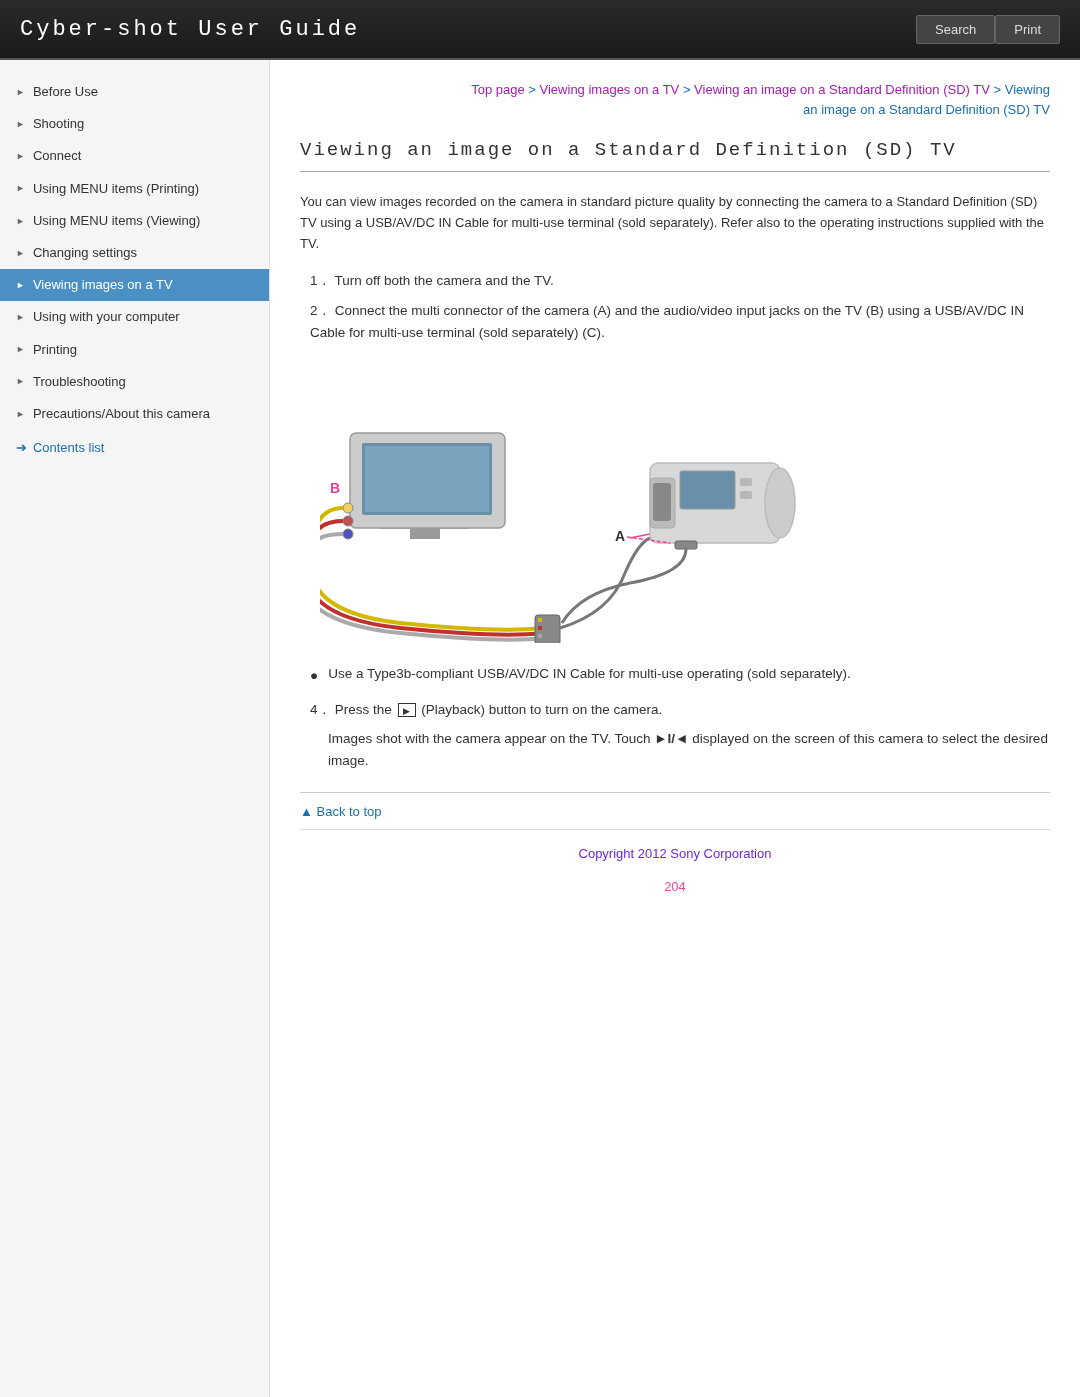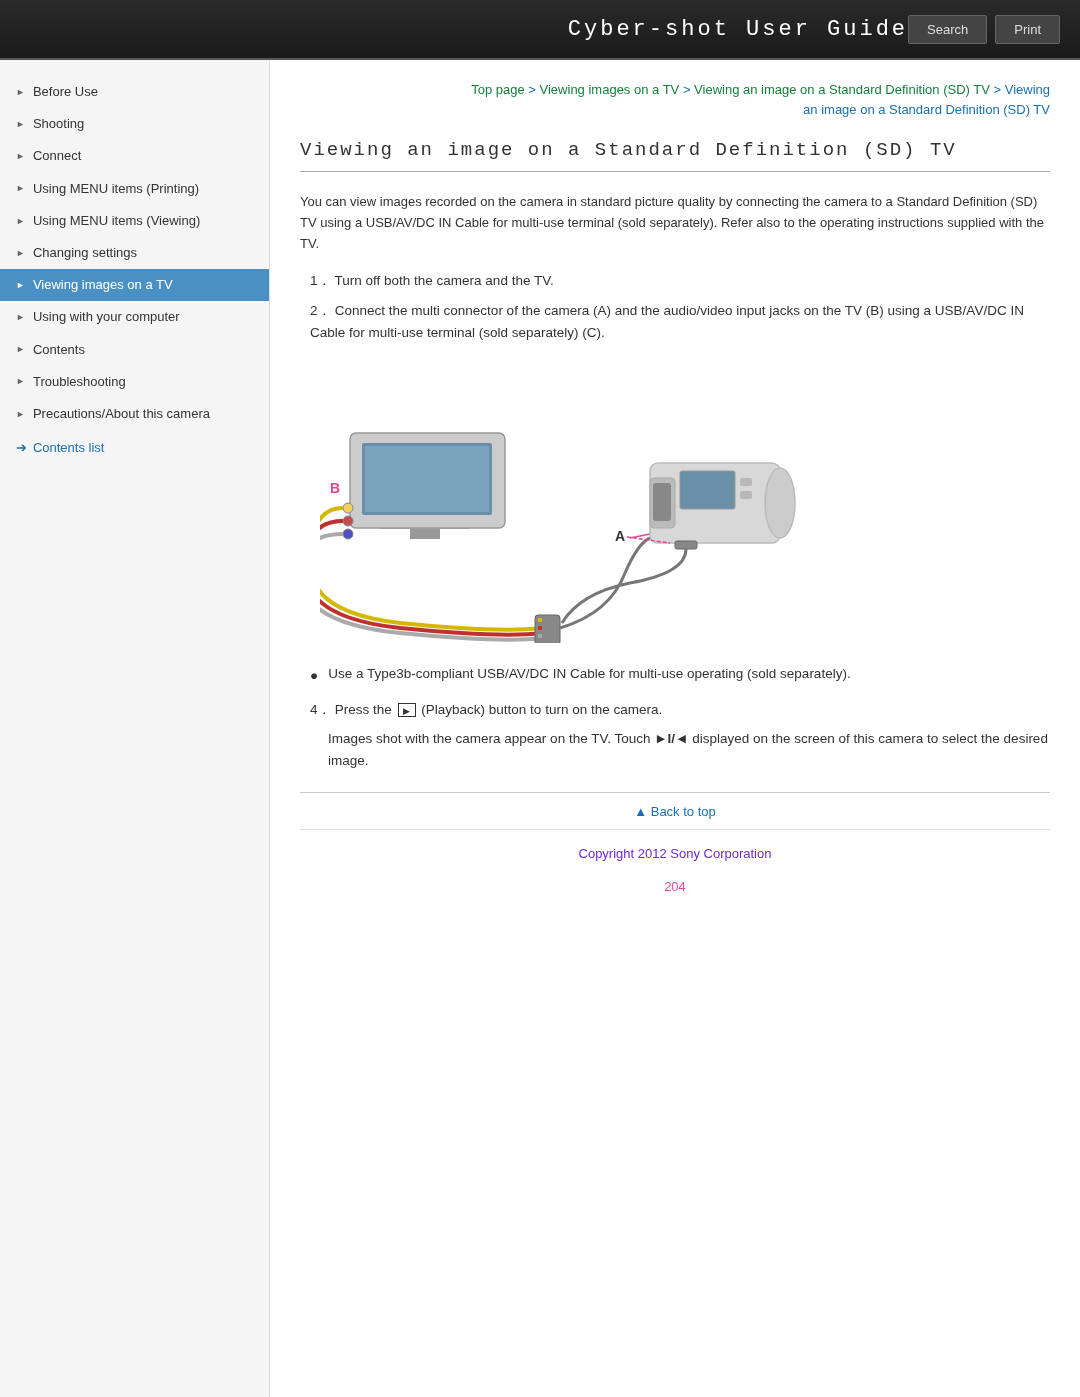--- a/index.html
+++ b/index.html
@@ -9,35 +9,34 @@
       background: #fff;
       color: #333;
       width: 1080px;
     }
 
     
     .header {
       background: linear-gradient(to bottom, #2a2a2a, #1a1a1a);
       display: flex;
       align-items: center;
-      justify-content: flex-end;
+      justify-content: space-between;
       padding: 0 20px;
       height: 60px;
       border-bottom: 2px solid #555;
     }
     .header-title {
       color: #fff;
       font-size: 22px;
       font-family: 'Courier New', monospace;
       letter-spacing: 3px;
       font-weight: normal;
     }
     .header-buttons {
       display: flex;
-      gap: 8px;
     }
     .header-btn {
       background: #444;
       color: #ddd;
       border: 1px solid #666;
       padding: 6px 18px;
       font-size: 13px;
       cursor: pointer;
       border-radius: 2px;
     }
@@ -97,21 +96,21 @@
     }
 
     
     .breadcrumb {
       color: #1a6faf;
       font-size: 13px;
       margin-bottom: 20px;
       text-align: right;
       line-height: 1.5;
     }
-    .breadcrumb a { color: #15803d; text-decoration: none; }
+    .breadcrumb a { color: #a21caf; text-decoration: none; }
 
     
     .page-title {
       font-size: 19px;
       font-weight: normal;
       letter-spacing: 2px;
       color: #333;
       border-bottom: 1px solid #aaa;
       padding-bottom: 10px;
       margin-bottom: 20px;
@@ -158,21 +157,21 @@
     .diagram-area {
       margin: 20px 0;
       display: flex;
       justify-content: flex-start;
       align-items: center;
       padding-left: 20px;
     }
 
     
     .back-to-top-row {
-      text-align: center;
+      text-align: left;
       margin-top: 20px;
       padding-top: 10px;
       border-top: 1px solid #ccc;
     }
     .back-to-top {
       color: #1a6faf;
       font-size: 13px;
       cursor: pointer;
       text-decoration: none;
     }
@@ -262,21 +261,21 @@
     <div class="sidebar-item active">
       <span class="arrow">►</span>
       <span>Viewing images on a TV</span>
     </div>
     <div class="sidebar-item">
       <span class="arrow">►</span>
       <span>Using with your computer</span>
     </div>
     <div class="sidebar-item">
       <span class="arrow">►</span>
-      <span>Contents</span>
+      <span>Printing</span>
     </div>
     <div class="sidebar-item">
       <span class="arrow">►</span>
       <span>Troubleshooting</span>
     </div>
     <div class="sidebar-item">
       <span class="arrow">►</span>
       <span>Precautions/About this camera</span>
     </div>
     <div class="sidebar-contents">

